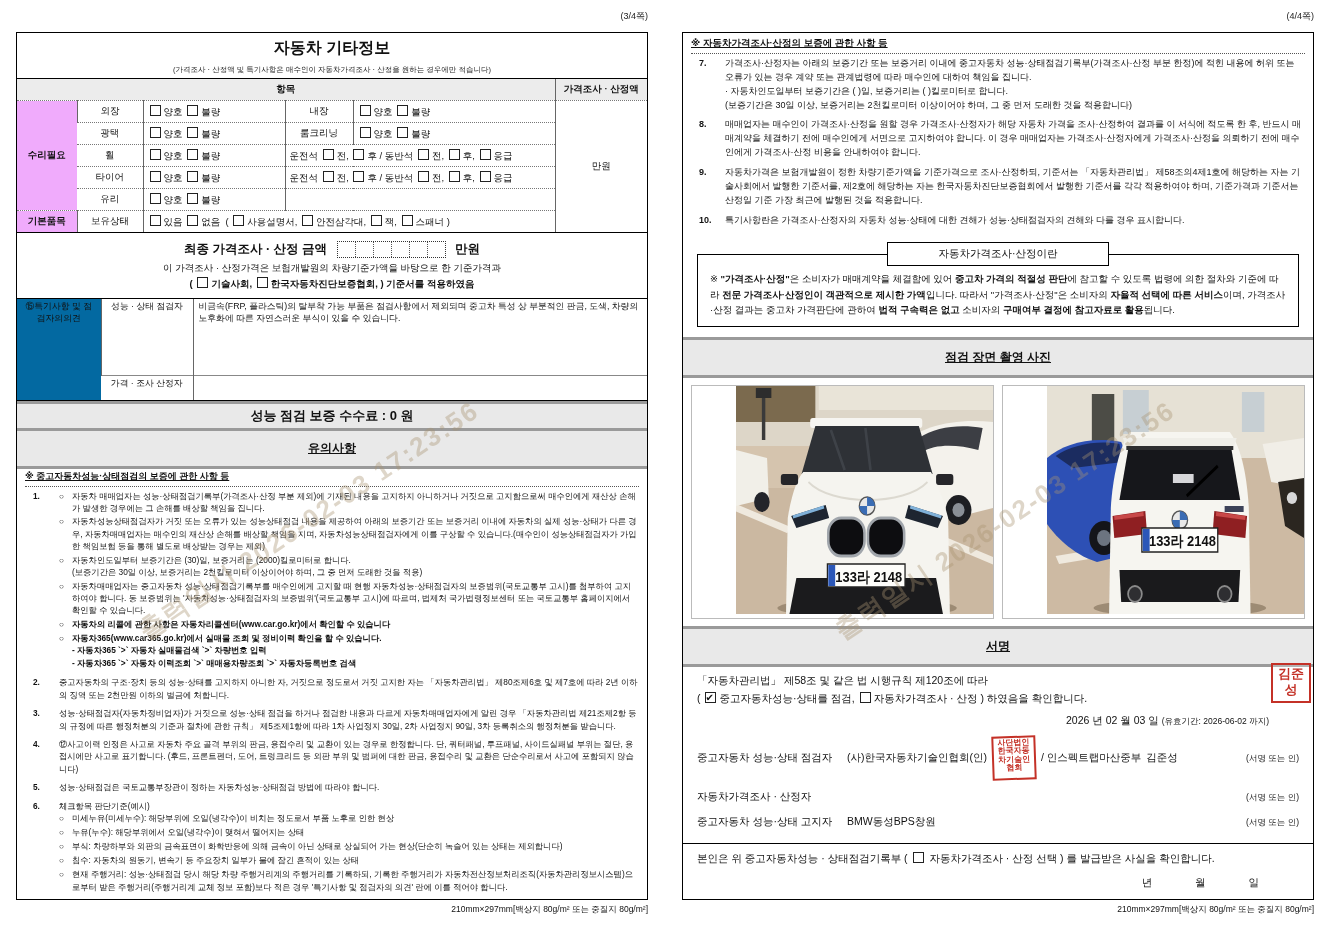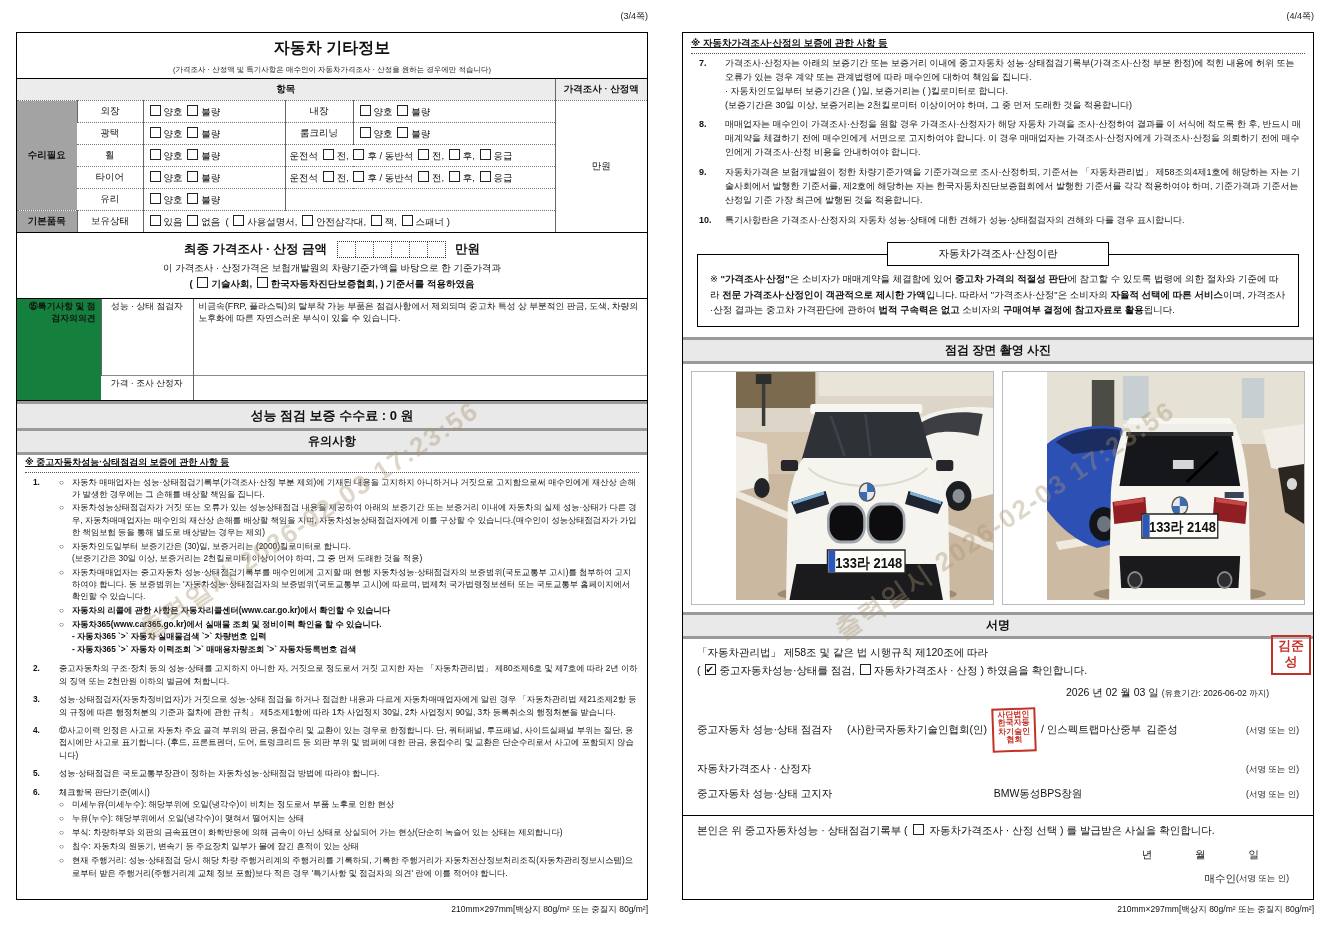--- a/index.html
+++ b/index.html
@@ -22,21 +22,21 @@
   .title{font-size:16px;font-weight:bold;}
   .subtitle{font-size:7.5px;margin-top:6px;color:#222;}
 
   
   table.main{border-collapse:collapse;width:100%;table-layout:fixed;}
   table.main td{border-top:1px dotted #777;border-left:1px solid #666;padding:1px 4px;
       font-size:9.5px;height:19px;white-space:nowrap;overflow:hidden;}
   table.main tr:first-child td{border-top:none;}
   table.main td:first-child{border-left:none;}
   td.hdr{background:#ececec;font-weight:bold;text-align:center;border-top:none!important;}
-  td.ghdr{background:#a3a3a3;font-weight:bold;text-align:center;}
+  td.ghdr{background:#f0abfc;font-weight:bold;text-align:center;}
   td.sub{text-align:center;}
   td.pricecell{text-align:center;vertical-align:middle;font-size:10px;}
   .mainwrap{border-bottom:1.6px solid #000;}
 
   .cb{display:inline-block;width:9px;height:9px;border:1.2px solid #222;background:#fff;
       vertical-align:-1px;margin:0 3px 0 2px;position:relative;}
   .cb.checked::after{content:"✔";position:absolute;left:-1px;top:-3px;font-size:10px;color:#111;}
 
   
   .pricesec{border-bottom:1.4px solid #000;text-align:center;padding:6px 0 7px;}
@@ -45,28 +45,28 @@
   .mbox span{width:17px;height:15px;border-right:1.2px dotted #555;}
   .mbox span:last-child{border-right:none;}
   .priceline2{font-size:9.5px;margin-top:4px;}
   .priceline3{font-size:9.5px;margin-top:2px;font-weight:bold;}
 
   
   table.remarks{border-collapse:collapse;width:100%;table-layout:fixed;}
   table.remarks td{border-top:1px solid #888;border-left:1px solid #666;padding:2px 5px;font-size:8.8px;vertical-align:top;}
   table.remarks tr:first-child td{border-top:none;}
   table.remarks td:first-child{border-left:none;}
-  td.rhdr{background:#15803d;font-weight:bold;text-align:right;vertical-align:middle;font-size:9px;}
+  td.rhdr{background:#0369a1;font-weight:normal;text-align:center;vertical-align:middle;font-size:9px;}
   td.rlabel{text-align:center;vertical-align:middle;font-size:9px;white-space:nowrap;}
   .remarkswrap{border-bottom:1.6px solid #000;}
 
   .band{background:#e9e9e9;border-top:3px solid #9a9a9a;border-bottom:3px solid #9a9a9a;
         text-align:center;font-weight:bold;}
   .feeband{font-size:13px;padding:3px 4px;}
-  .noticeband{font-size:12px;padding:2px 0;}
+  .noticeband{font-size:12px;padding:9px 0;text-decoration:underline;}
 
   
   .notes{padding:1px 8px 0 8px;font-size:8.3px;line-height:1.5;flex:1;overflow:hidden;}
   .notehead{font-weight:bold;text-decoration:underline;border-bottom:1px dotted #555;
             padding-bottom:2px;margin-bottom:3px;font-size:9px;}
   .nitem{display:flex;margin-bottom:6px;}
   .nnum{width:26px;flex:none;text-align:left;padding-left:8px;font-weight:bold;}
   .nbody{flex:1;}
   .bullet{display:flex;margin-bottom:1px;}
   .odot{flex:none;width:13px;}
@@ -472,21 +472,21 @@
         </div>
         <div class="ssuffix">(서명 또는 인)</div>
       </div>
       <div class="srow">
         <div class="slabel">자동차가격조사 · 산정자</div>
         <div class="smid"></div>
         <div class="ssuffix">(서명 또는 인)</div>
       </div>
       <div class="srow">
         <div class="slabel">중고자동차 성능·상태 고지자</div>
-        <div class="smid" style="justify-content:center;">
+        <div class="smid" style="justify-content:flex-start;">
             <span>BMW동성BPS창원</span>
           </div>
         <div class="ssuffix">(서명 또는 인)</div>
       </div>
     </div>
 
     <div class="buyerbox">
       <div>
         <span>본인은 위 중고자동차성능 · 상태점검기록부 (</span>
         <span class="cb"></span>

